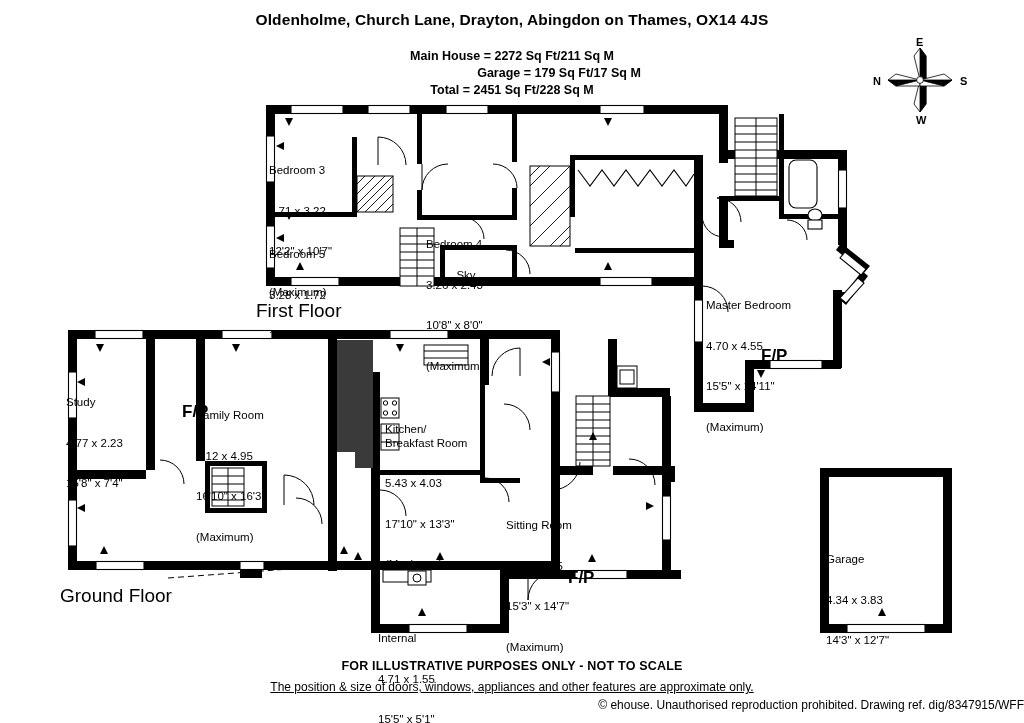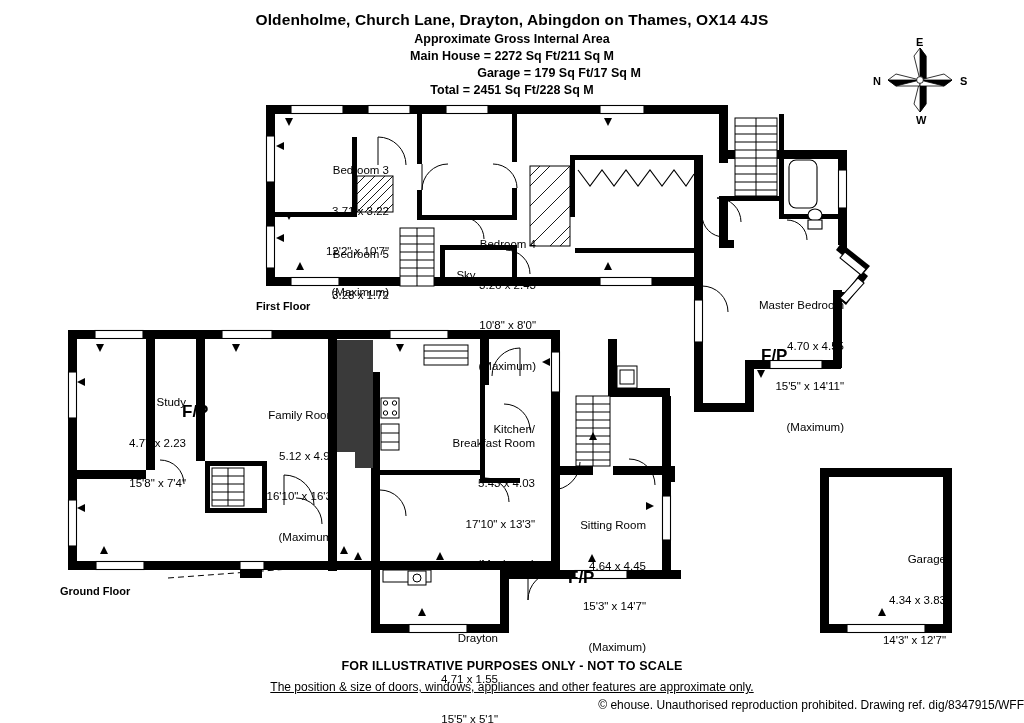--- a/index.html
+++ b/index.html
@@ -84,28 +84,28 @@
   }
   .compass .lbl {
     position: absolute;
     font-size: 11px;
     font-weight: bold;
   }
 
   
   .floor-label {
     position: absolute;
-    font-size: 11px;
-    font-weight: bold;
+    font-size: 19px;
+    font-weight: normal;
   }
 
   
   .room {
     position: absolute;
-    text-align: right;
+    text-align: left;
     font-size: 11.5px;
     line-height: 13.5px;
     white-space: pre;
   }
 
   .fp {
     position: absolute;
     font-size: 17px;
     font-weight: bold;
   }
@@ -124,21 +124,20 @@
     height: 723px;
     pointer-events: none;
   }
 </style>
 </head>
 <body>
 
 <div class="stage">
 
   <div class="title">Oldenholme, Church Lane, Drayton, Abingdon on Thames, OX14 4JS</div>
-  <div class="subtitle sub1">Approximate Gross Internal Area</div>
   <div class="subtitle sub2">Main House = 2272 Sq Ft/211 Sq M</div>
   <div class="subtitle sub3">Garage = 179 Sq Ft/17 Sq M</div>
   <div class="subtitle sub4">Total = 2451 Sq Ft/228 Sq M</div>
 
   <div class="compass">
     <svg width="100" height="90" viewBox="0 0 100 90">
       <g fill="#000" stroke="#000" stroke-width="0.8">
         <polygon points="48,44 42,20 48,12 54,20 54,44" fill="#fff"></polygon>
         <polygon points="48,44 48,12 54,20 54,44" fill="#000"></polygon>
         <polygon points="48,44 42,68 48,76 54,68 54,44" fill="#fff"></polygon>
@@ -545,21 +544,21 @@
 
   <div class="room" style="left:506px; top:492px; width:140px;">
     <div>Sitting Room</div>
     <div>4.64 x 4.45</div>
     <div>15'3" x 14'7"</div>
     <div>(Maximum)</div>
   </div>
   <div class="fp" style="left:568px; top:568px;">F/P</div>
 
   <div class="room" style="left:378px; top:605px; width:120px;">
-    <div>Drayton</div>
+    <div>Internal</div>
     <div>4.71 x 1.55</div>
     <div>15'5" x 5'1"</div>
   </div>
 
   <div class="room" style="left:826px; top:526px; width:120px;">
     <div>Garage</div>
     <div>4.34 x 3.83</div>
     <div>14'3" x 12'7"</div>
   </div>
 

